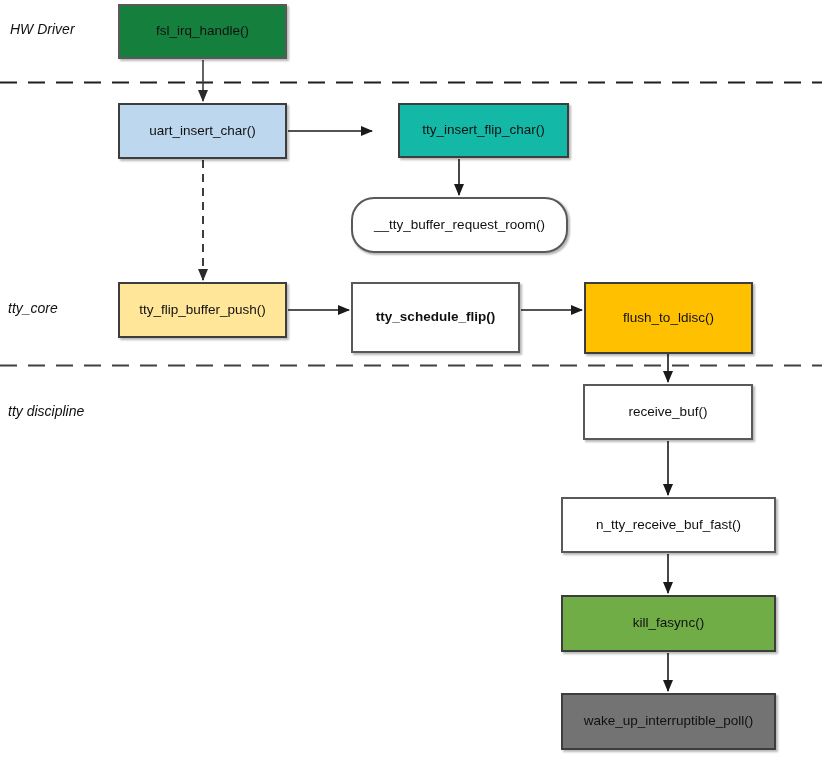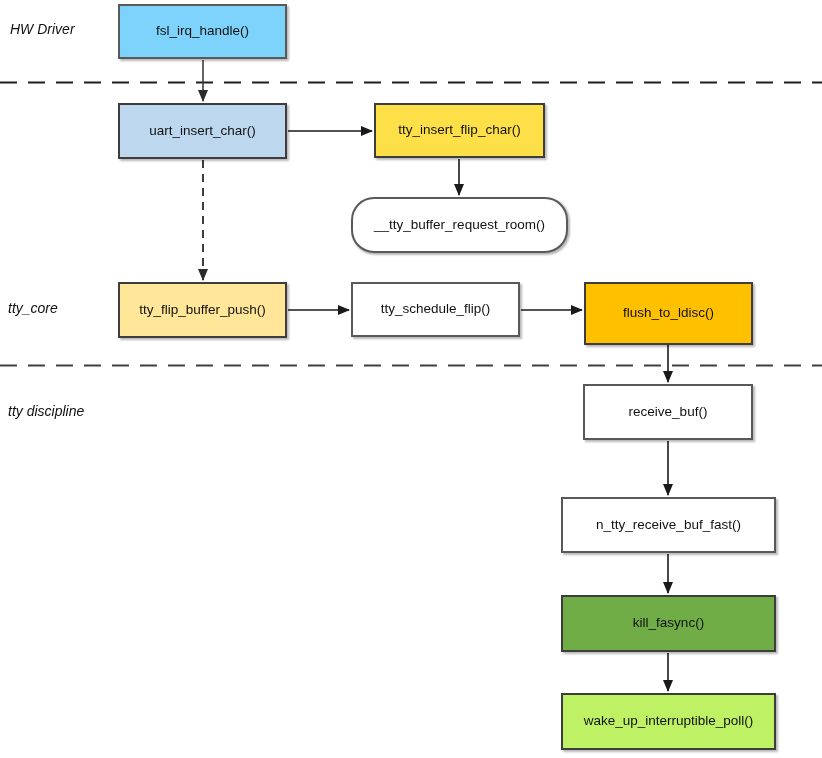--- a/index.html
+++ b/index.html
@@ -28,22 +28,22 @@
     padding: 2px 4px;
   }
   .node.colored { border-color: #3d3d3d; }
 
   
   .n-fsl      { left:118px; top:4px;   width:169px; height:55px; }
   .n-uart     { left:118px; top:103px; width:169px; height:56px; }
   .n-tifc     { left:374px; top:103px; width:171px; height:55px; }
   .n-tbrr     { left:351px; top:197px; width:217px; height:56px;border-radius:23px; }
   .n-tfbp     { left:118px; top:282px; width:169px; height:56px; }
-  .n-tsf      { left:351px; top:282px; width:169px; height:55px; }
-  .n-ftl      { left:584px; top:282px; width:169px; height:63px; }
+  .n-tsf      { left:351px; top:282px; width:169px; height:71px;font-weight:bold; }
+  .n-ftl      { left:584px; top:282px; width:169px; height:72px; }
   .n-rbuf     { left:583px; top:384px; width:170px; height:56px; }
   .n-ntty     { left:561px; top:497px; width:215px; height:56px; }
   .n-kf       { left:561px; top:595px; width:215px; height:57px; }
   .n-wup      { left:561px; top:693px; width:215px; height:57px; }
 
   .layer-label {
     position: absolute;
     font-style: italic;
     font-size: 14px;
     color: #111111;
@@ -86,35 +86,35 @@
     <line x1="668" y1="339" x2="668" y2="382" stroke="#1a1a1a" stroke-width="1.6" marker-end="url(#arrow-black)"></line>
     <line x1="668" y1="441" x2="668" y2="495" stroke="#1a1a1a" stroke-width="1.6" marker-end="url(#arrow-black)"></line>
     <line x1="668" y1="554" x2="668" y2="593" stroke="#1a1a1a" stroke-width="1.6" marker-end="url(#arrow-black)"></line>
     <line x1="668" y1="653" x2="668" y2="691" stroke="#1a1a1a" stroke-width="1.6" marker-end="url(#arrow-black)"></line>
   </svg>
 
   <div class="layer-label l-hw">HW Driver</div>
   <div class="layer-label l-core">tty_core</div>
   <div class="layer-label l-disc">tty discipline</div>
 
-  <div class="node n-fsl" style="background-color: #7dd3fc;">fsl_irq_handle()</div>
+  <div class="node n-fsl" style="background-color: #15803d;">fsl_irq_handle()</div>
 
   <div class="node colored n-uart" style="background-color: rgb(189, 215, 238);">uart_insert_char()</div>
 
-  <div class="node colored n-tifc" style="background-color: #fde047;">tty_insert_flip_char()</div>
+  <div class="node colored n-tifc" style="background-color: #14b8a6; margin-left: 24px;">tty_insert_flip_char()</div>
 
   <div class="node n-tbrr" style="background-color: rgb(255, 255, 255);">__tty_buffer_request_room()</div>
 
   <div class="node colored n-tfbp" style="background-color: rgb(255, 230, 153); text-align: right;">tty_flip_buffer_push()</div>
 
   <div class="node n-tsf" style="background-color: rgb(255, 255, 255);">tty_schedule_flip()</div>
 
   <div class="node colored n-ftl" style="background-color: rgb(255, 192, 0);">flush_to_ldisc()</div>
 
   <div class="node n-rbuf" style="background-color: rgb(255, 255, 255);">receive_buf()</div>
 
   <div class="node colored n-kf" style="background-color: rgb(112, 173, 71);">kill_fasync()</div>
 
   <div class="node n-ntty" style="background-color: rgb(255, 255, 255);">n_tty_receive_buf_fast()</div>
 
-  <div class="node colored n-wup" style="background-color: #bef264;">wake_up_interruptible_poll()</div>
+  <div class="node colored n-wup" style="background-color: #737373;">wake_up_interruptible_poll()</div>
 
 </div>
 
 </body></html>

